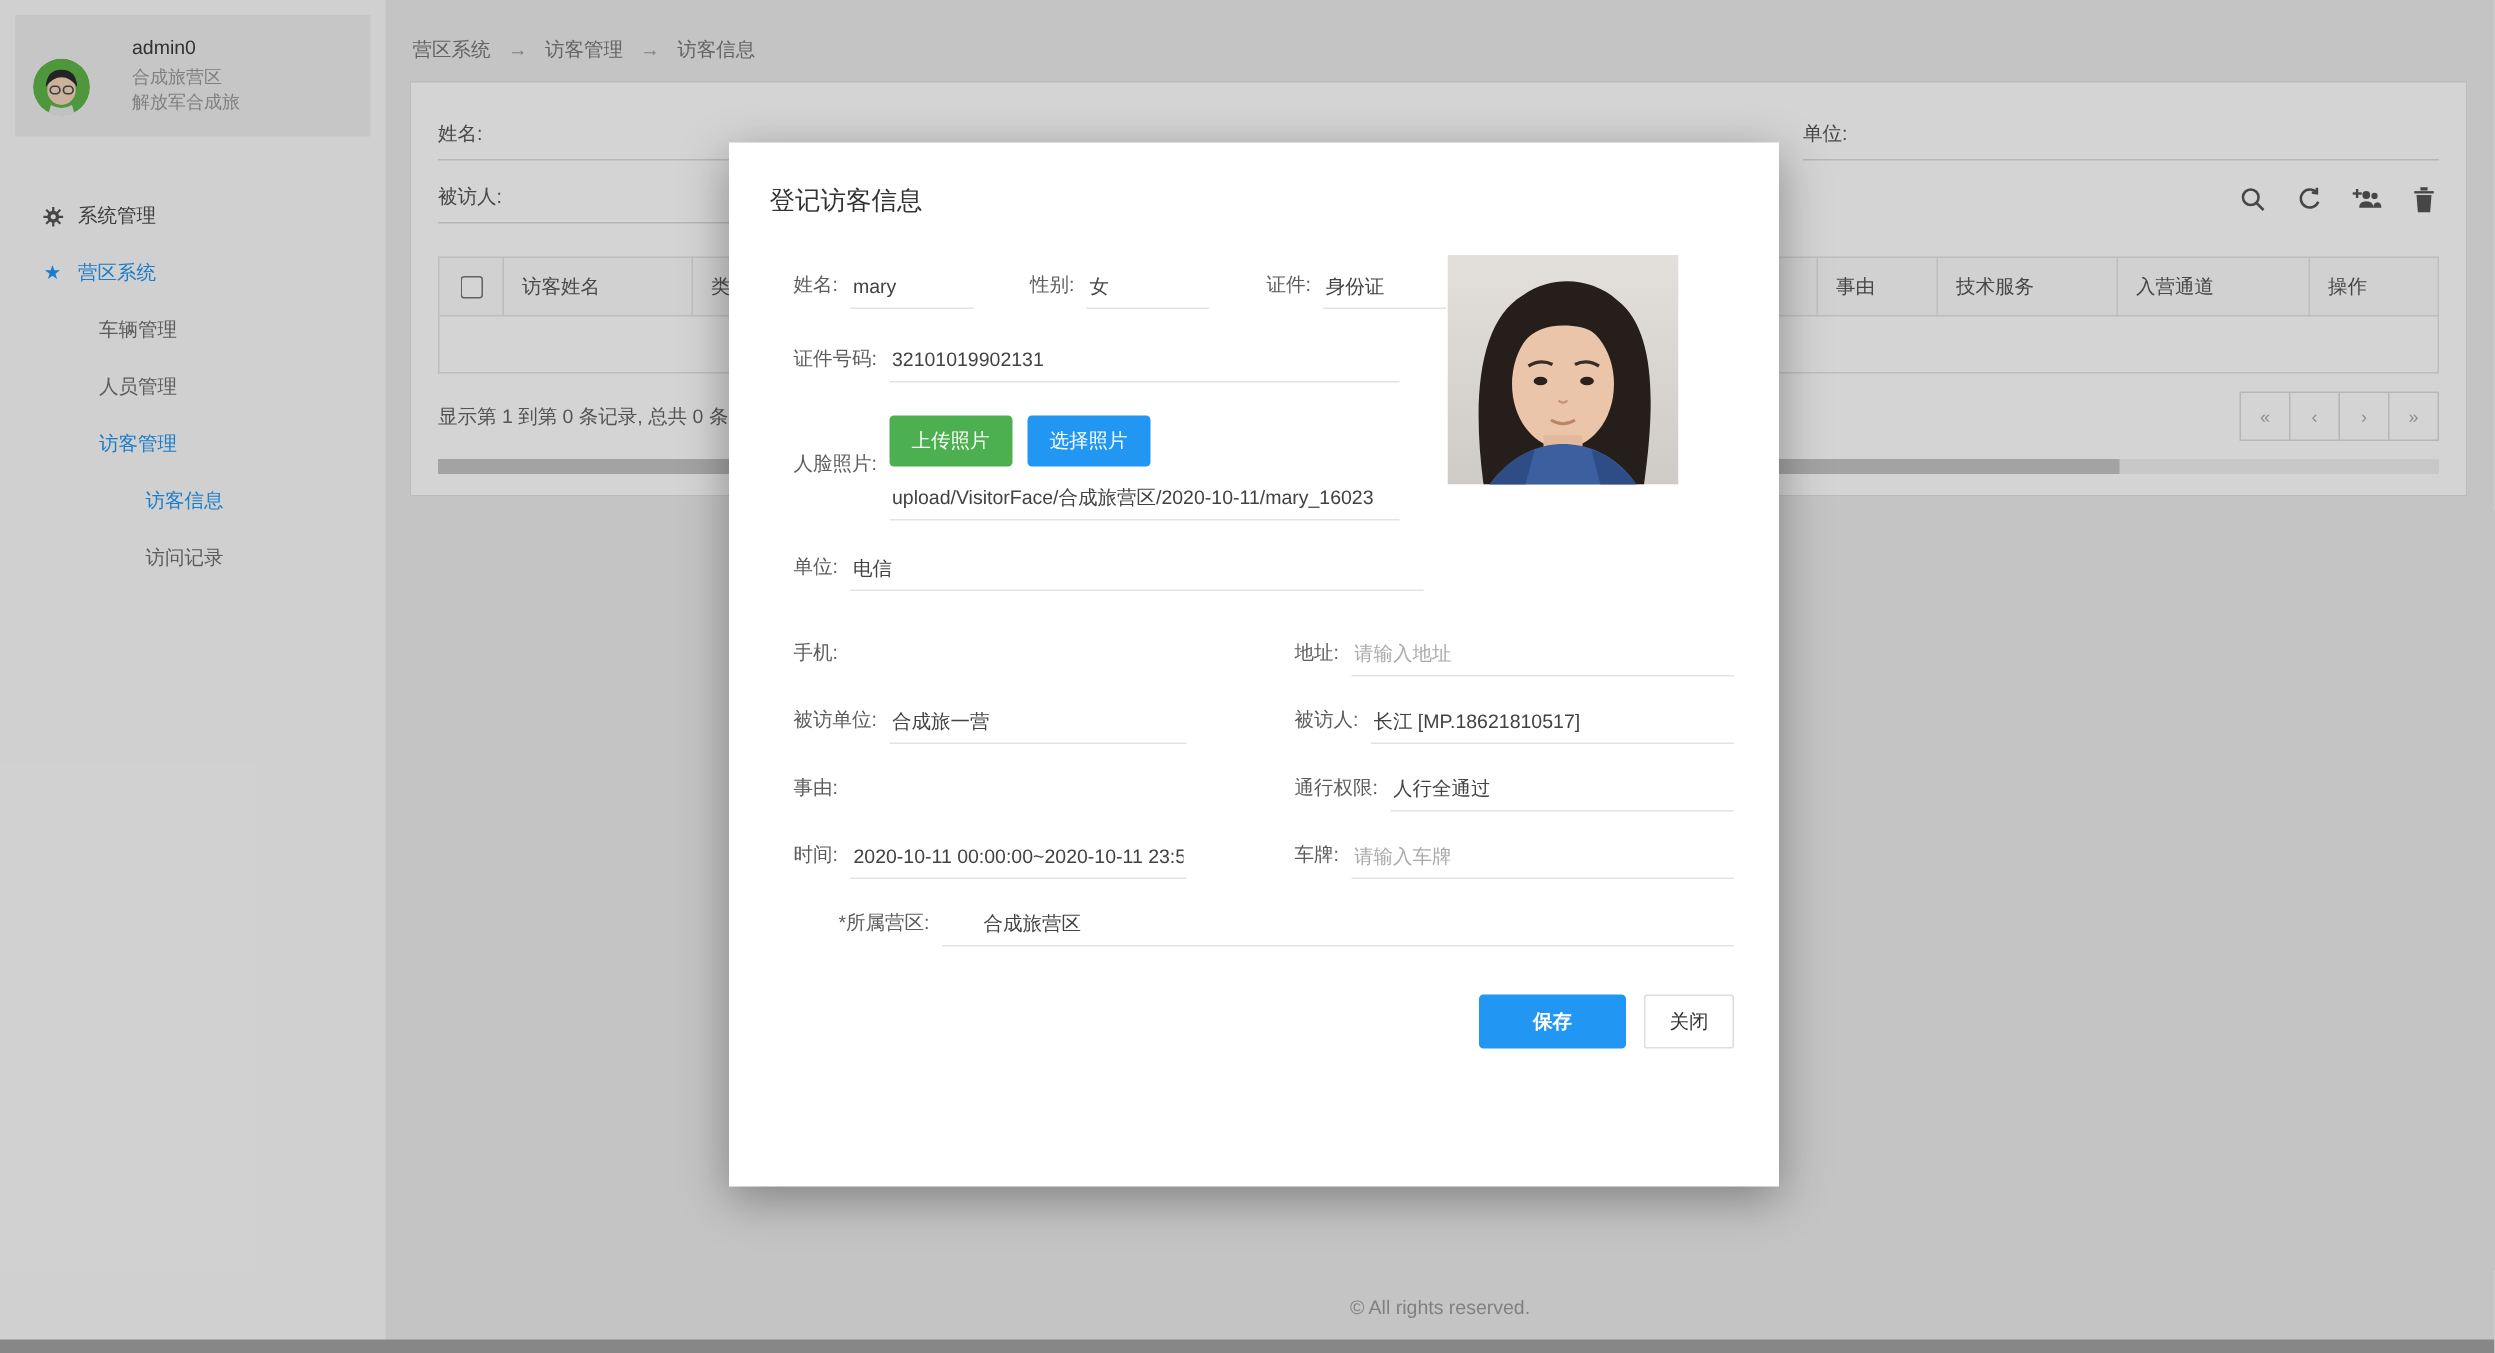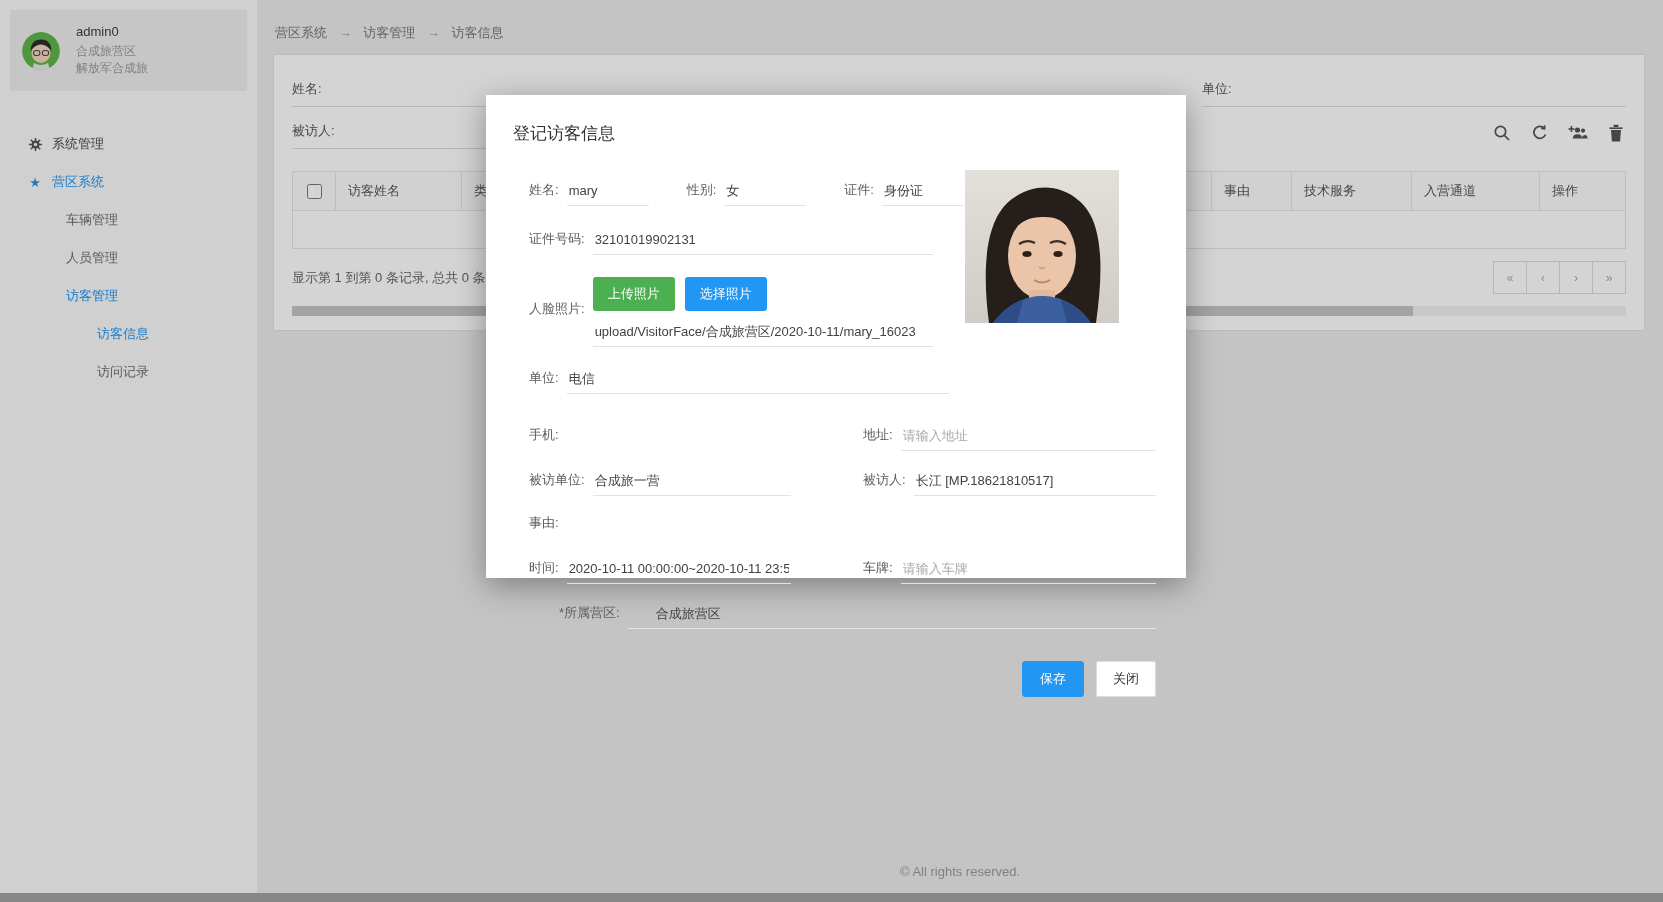--- a/index.html
+++ b/index.html
@@ -1,21 +1,21 @@
 <!DOCTYPE html>
 <html><head>
 <meta charset="utf-8">
 <style>
   * { margin:0; padding:0; box-sizing:border-box; }
   html,body { width:1663px; height:902px; overflow:hidden; }
   body { font-family:"Liberation Sans","DejaVu Sans",sans-serif; background:#ececec; color:#555; position:relative; }
 
   
   .sidebar { position:absolute; left:0; top:0; width:257px; height:902px; background:#fbfbfb; z-index:2; }
-  .user-card { margin:10px 10px 0 10px; background:#efefef; padding:14px 12px; display:flex; align-items:center; gap:16px; }
+  .user-card { margin:10px 10px 0 10px; background:#efefef; padding:14px 12px; display:flex; align-items:flex-end; gap:28px; }
   .avatar { width:38px; height:38px; border-radius:50%; overflow:hidden; flex:0 0 38px; }
   .user-name { font-size:13px; color:#3c3c3c; margin-bottom:4px; }
   .user-line { font-size:12px; color:#9a9a9a; line-height:17px; }
   .menu { margin-top:34px; }
   .mi { height:38px; display:flex; align-items:center; font-size:13px; color:#6e6e6e; cursor:pointer; }
   .mi .mi-icon { width:16px; height:16px; margin-right:9px; display:inline-flex; align-items:center; justify-content:center; font-size:13px; color:#555; }
   .mi.l1 { padding-left:27px; color:#4a4a4a; }
   .mi.l2 { padding-left:66px; }
   .mi.l3 { padding-left:97px; }
   .mi.active, .mi.active .mi-icon { color:#2196f3; }
@@ -47,21 +47,21 @@
   .hscroll { margin-top:12px; height:10px; background:#f1f1f1; }
   .hthumb { width:84%; height:10px; background:#c4c4c4; }
 
   .footer { position:absolute; left:0; right:0; top:843px; text-align:center; font-size:13px; color:#9b9b9b;margin-top:21px; }
 
   
   .bottom-bar { position:absolute; left:0; right:0; bottom:0; height:9px; background:#a3a3a3; z-index:3; }
 
   
   .backdrop { position:absolute; inset:0; background:rgba(0,0,0,0.17); z-index:50; }
-  .modal { position:absolute; left:486px; top:95px; width:700px; height:483px; background:#fff; z-index:60; box-shadow:0 8px 30px rgba(0,0,0,.35); }
+  .modal { position:absolute; left:486px; top:95px; width:700px; height:696px; background:#fff; z-index:60; box-shadow:0 8px 30px rgba(0,0,0,.35); }
   .m-title { padding:27px 0 0 27px; font-size:17px; color:#333; }
   .m-form { padding:34px 30px 0 43px; font-size:13px; }
   .flabel { color:#5c5c5c; margin-right:8px; white-space:nowrap; padding-bottom:7px; }
   .uline { border:none; border-bottom:1px solid #e3e3e3; outline:none; font-size:13px; color:#424242; padding:4px 2px 7px; background:transparent; font-family:inherit; min-width:0; }
   .uline::placeholder { color:#aaa; }
   .frow { display:flex; align-items:flex-end; margin-bottom:22px; }
   .g { display:flex; align-items:flex-end; }
   .g + .g { margin-left:38px; }
   .in-80 { width:82px; } .in-340 { width:340px; } .in-380 { width:382px; }
   .photo-row { display:flex; align-items:center; margin-bottom:20px; }
@@ -70,21 +70,21 @@
   .btn-green,.btn-blue { border:none; color:#fff; font-size:13px; padding:8px 15px; border-radius:3px; cursor:pointer; font-family:inherit; }
   .btn-green { background:#4caf50; }
   .btn-blue { background:#2196f3; }
   .frow2 { display:flex; margin-bottom:18px; }
   .col-l { width:262px; display:flex; align-items:flex-end; }
   .col-r { flex:1; margin-left:72px; display:flex; align-items:flex-end; }
   .col-l .uline, .col-r .uline { flex:1; }
   .camp-row { display:flex; align-items:flex-end; margin-bottom:10px;margin-left:30px; }
   .camp-row .uline { flex:1; padding-left:28px; }
   .m-actions { display:flex; justify-content:flex-end; gap:12px; padding:22px 30px 0 0; }
-  .btn-save { background:#2196f3; border:1px solid #2196f3; color:#fff; font-size:13px; padding:8px 17px; border-radius:3px; cursor:pointer; font-family:inherit; }
+  .btn-save { background:#2196f3; border:1px solid #2196f3; color:#fff; font-size:13px; padding:8px 35px; border-radius:3px; cursor:pointer; font-family:inherit;font-weight:bold; }
   .btn-close { background:#fff; border:1px solid #ddd; color:#333; font-size:13px; padding:8px 16px; border-radius:2px; cursor:pointer; font-family:inherit; }
   .id-photo { position:absolute; left:479px; top:75px; width:154px; height:153px; }
 </style>
 </head>
 <body>
 
 <aside class="sidebar">
   <div class="user-card">
     <span class="avatar">
       <svg viewBox="0 0 38 38" width="38" height="38">
@@ -317,20 +317,24 @@
       <div class="col-r">
         <label class="flabel">被访人:</label>
         <input class="uline" value="长江 [MP.18621810517]" style="">
       </div>
     </div>
 
     <div class="frow2">
       <div class="col-l">
         <label class="flabel">事由:</label>
       </div>
+      <div class="col-r">
+        <label class="flabel">通行权限:</label>
+        <input class="uline" value="人行全通过" style="">
+      </div>
     </div>
 
     <div class="frow2">
       <div class="col-l">
         <label class="flabel">时间:</label>
         <input class="uline" value="2020-10-11 00:00:00~2020-10-11 23:59:59" style="">
       </div>
       <div class="col-r">
         <label class="flabel">车牌:</label>
         <input class="uline" placeholder="请输入车牌" style="">

